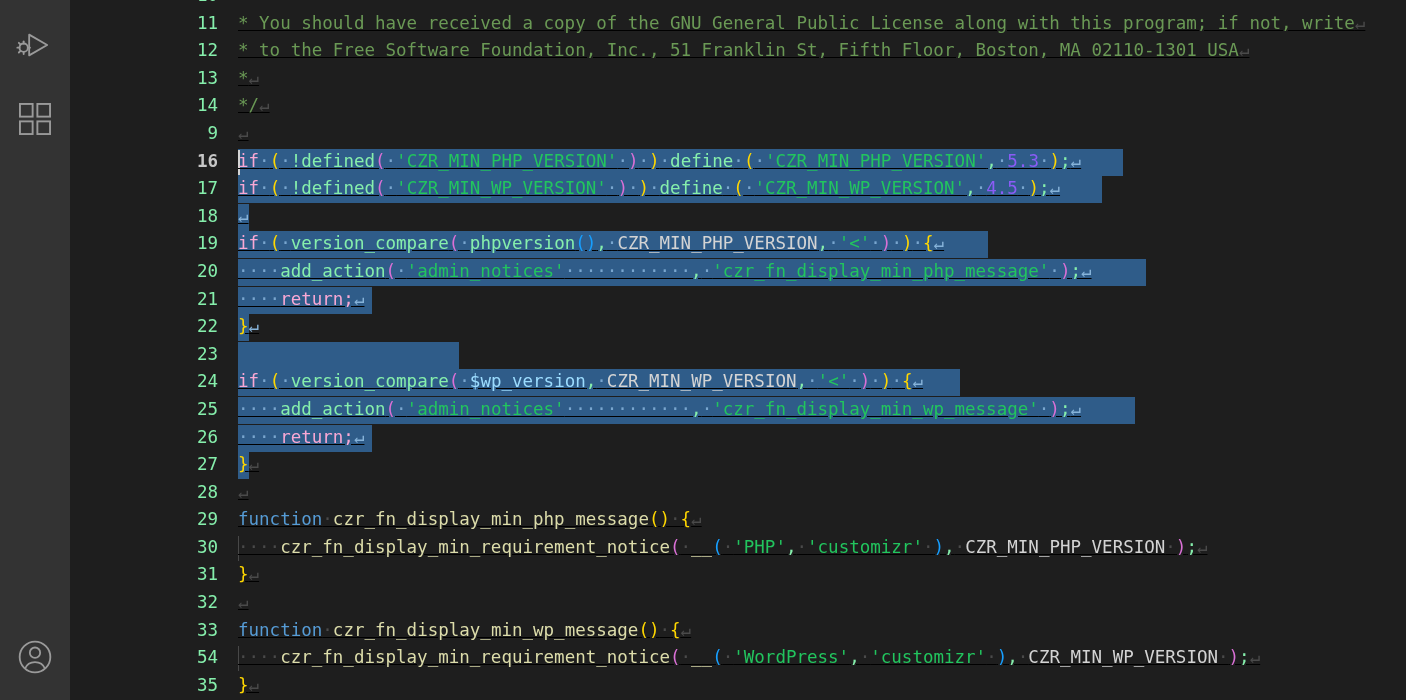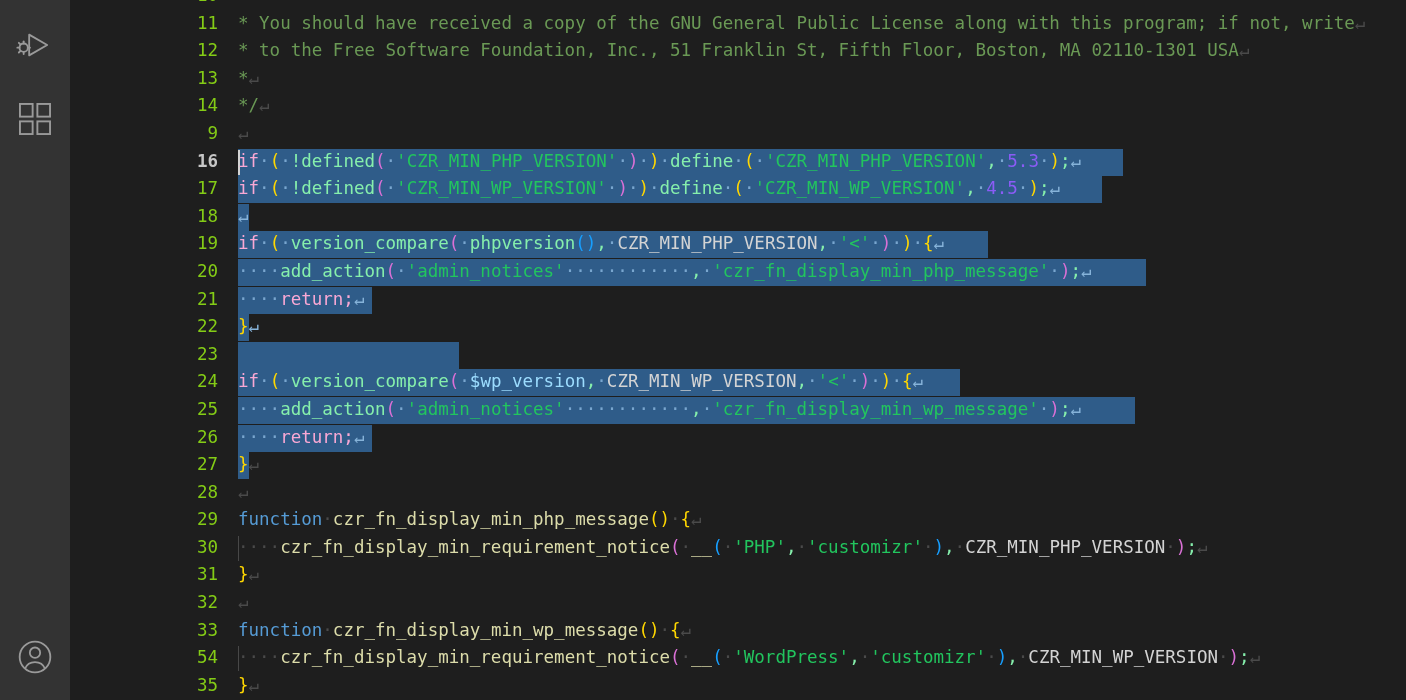--- a/index.html
+++ b/index.html
@@ -65,34 +65,35 @@
     font-size: 17.5px;
     letter-spacing: 0px;
   }
 
   .gutter {
     position: absolute;
     left: 0;
     top: 0;
     width: 148px;
     text-align: right;
-    color: #84cc16;
+    color: #86efac;
     font-size: 17.5px;
     font-family: "DejaVu Sans Mono", monospace;
     user-select: none;
   }
   .gutter.active { color: #c6c6c6; font-weight: bold; }
 
   .content {
     position: absolute;
     left: 168px;
     top: 0;
     white-space: pre;
     font-family: "DejaVu Sans Mono", monospace;
     font-size: 17.5px;
+    text-decoration: underline;
   }
 
   
   .sel {
     position: absolute;
     top: 1px;
     left: 168px;
     height: 27px;
     background: #2f5c89;
     border-radius: 0;

